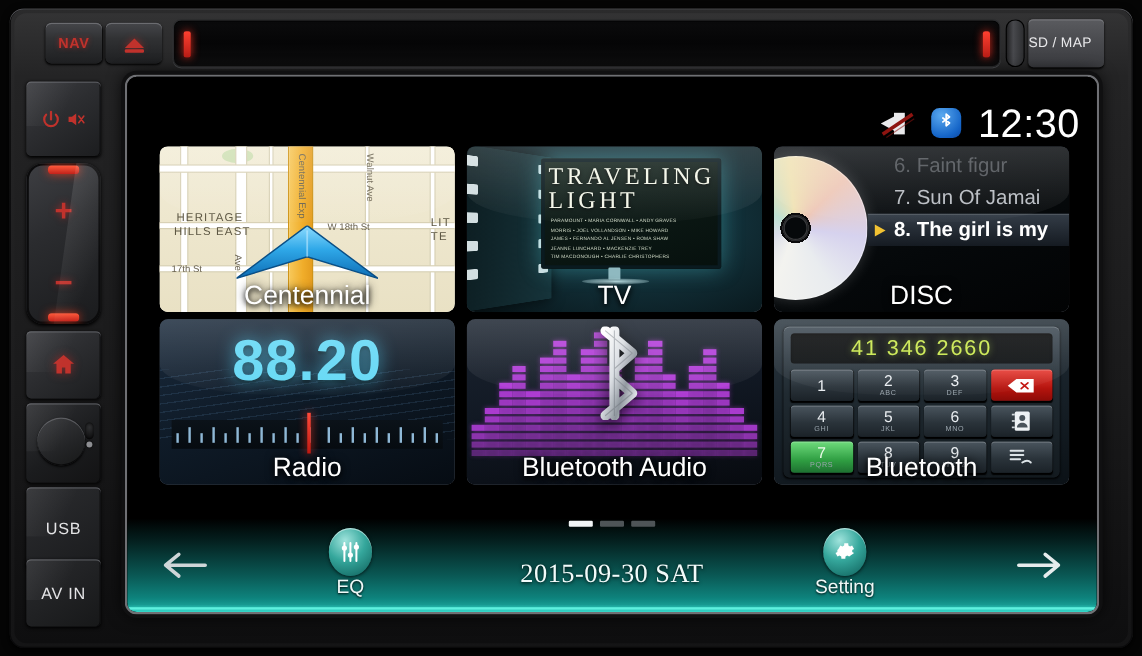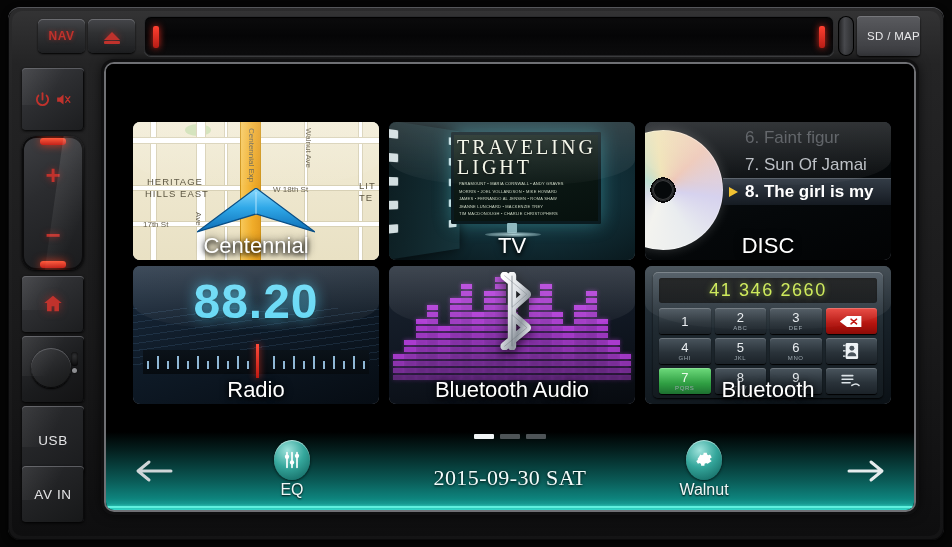--- a/index.html
+++ b/index.html
@@ -81,21 +81,21 @@
     position: absolute; left: 824px; top: 6px; width: 16px; height: 40px;
     border-radius: 8px;
     background: linear-gradient(90deg,#1a1a1b,#48494d 40%,#2a2b2d);
     box-shadow: inset 0 0 0 1px #000;
   }
   .sd-map {
     position: absolute; left: 843px; top: 6px;
     width: 63px; height: 40px;
     border-radius: 4px;
     background: linear-gradient(180deg,#5a5b5f 0%,#4a4b4f 45%,#3a3b3f 100%);
-    display: flex; align-items: center; justify-content: flex-end;
+    display: flex; align-items: center; justify-content: flex-start;
     box-shadow: inset 0 1px 0 #76777b, 0 1px 2px #000;
     cursor: pointer;
   }
   .sd-map span { color: #e8e8ea; font-size: 11.5px; letter-spacing: .3px; }
 
   
   #leftcol {
     position: absolute; left: 22px; top: 66px;
     width: 74px; height: 456px;
   }
@@ -536,20 +536,33 @@
     </div>
 
     <div class="lbtn lbtn-avin">
       <span class="lbl-port">AV IN</span>
     </div>
   </div>
 
   <div id="screen">
     <div class="screen-surface">
 
+      <div id="statusbar">
+        <div class="mute-icon">
+          <div class="spk"></div>
+          <div class="spkbox"></div>
+          <div class="slash"></div>
+        </div>
+        <div class="bt-badge">
+          <svg class="bt-glyph" viewBox="0 0 24 36">
+            <path d="M6 9l12 9-6 5V2l6 5-12 9" fill="none" stroke="#fff" stroke-width="3.2" stroke-linejoin="round" stroke-linecap="round"></path>
+          </svg>
+        </div>
+        <div id="clock">12:30</div>
+      </div>
 
       <div id="tiles">
 
         <div class="tile">
           <div class="nav-map">
             <div class="landfill"></div>
             <div class="park" style="left:52px;top:2px;width:26px;height:12px;border-radius:50%"></div>
             <div class="road road-v" style="left:18px"></div>
             <div class="road road-v" style="left:64px;width:8px"></div>
             <div class="road road-v" style="left:92px;width:2px"></div>
@@ -1031,21 +1044,21 @@
         </div>
 
         <div id="datetext">2015-09-30  SAT</div>
 
         <div class="barbtn setting">
           <div class="round-ico">
             <svg width="20" height="20" viewBox="0 0 24 24">
               <path fill="#fff" d="M12 8.2a3.8 3.8 0 1 0 0 7.6 3.8 3.8 0 0 0 0-7.6zm9.3 4.9l-1.9-1.1a7.6 7.6 0 0 0 0-2l1.9-1.1-2-3.4-2 .9a7.6 7.6 0 0 0-1.7-1l-.2-2.2h-3.9l-.2 2.2c-.6.2-1.2.6-1.7 1l-2-.9-2 3.4L4.6 10a7.6 7.6 0 0 0 0 2l-1.9 1.1 2 3.4 2-.9c.5.4 1.1.8 1.7 1l.2 2.2h3.9l.2-2.2c.6-.2 1.2-.6 1.7-1l2 .9z"></path>
             </svg>
           </div>
-          <div class="cap">Walnut</div>
+          <div class="cap">Setting</div>
         </div>
 
         <div class="arrow-btn right">
           <svg width="40" height="24" viewBox="0 0 40 24">
             <path d="M2 12 H34 M24 3 L35 12 L24 21" fill="none" stroke="#e6eced" stroke-width="3" stroke-linecap="round" stroke-linejoin="round"></path>
           </svg>
         </div>
 
         <div class="hairline"></div>
       </div>

